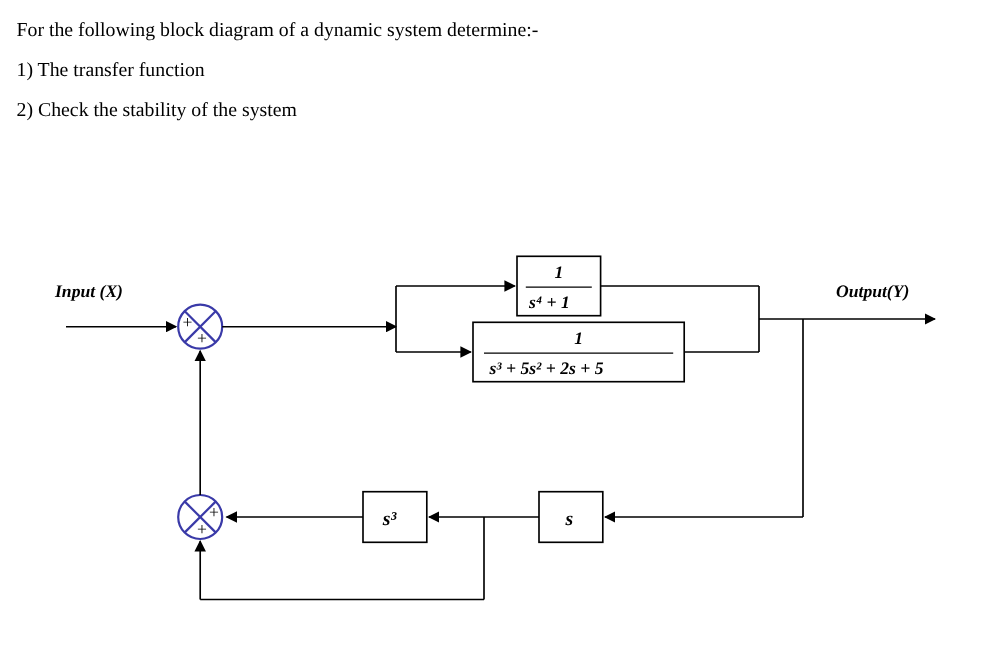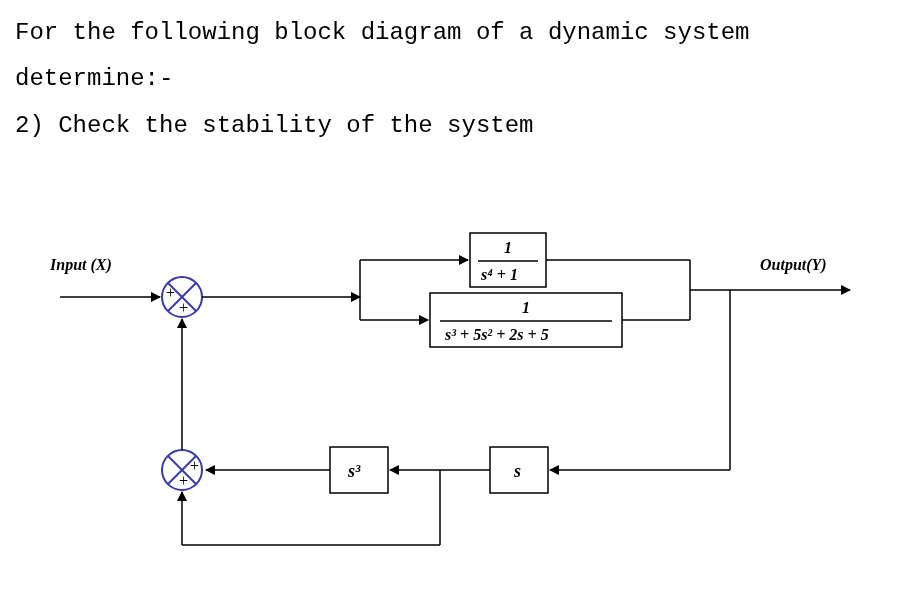--- a/index.html
+++ b/index.html
@@ -4,21 +4,21 @@
 <style>
   * { margin: 0; padding: 0; box-sizing: border-box; }
   body {
     font-family: "Times New Roman", serif;
     background: #fff;
     width: 915px;
     height: 596px;
     padding: 10px 15px;
     position: relative;
   }
-  .problem-text { font-size: 24px; line-height: 1.9; font-family: Liberation Mono, monospace; }
+  .problem-text { font-size: 18px; line-height: 1.9; }
   .problem-text .heading { margin-bottom: 2px; }
   .problem-text .item { margin-left: 0; margin-bottom: 2px; }
   .problem-text .item-indent { padding-left: 28px; text-indent: -28px; }
   .diagram {
     position: absolute;
     top: 225px;
     left: 30px;
     width: 860px;
     height: 360px;
   }
@@ -30,20 +30,21 @@
   .sum-cross { stroke: #3a3aa8; stroke-width: 2; }
   .box { fill: #fff; stroke: #000; stroke-width: 1.5; }
   .arrowhead { fill: #000; }
   .frac-line { stroke: #000; stroke-width: 1.3; }
 </style>
 </head>
 <body>
 
 <div class="problem-text">
   <div class="heading">For the following block diagram of a dynamic system determine:-</div>
+  <div class="item item-indent">1)  The transfer function</div>
   <div class="item item-indent">2)  Check the stability of the system</div>
 </div>
 
 <div class="diagram">
 <svg viewBox="0 0 860 360">
   <defs>
     <marker id="arrow" viewBox="0 0 10 10" refX="9" refY="5" markerWidth="7" markerHeight="7" orient="auto-start-reverse">
       <path d="M 0 0 L 10 5 L 0 10 z" class="arrowhead"></path>
     </marker>
   </defs>

